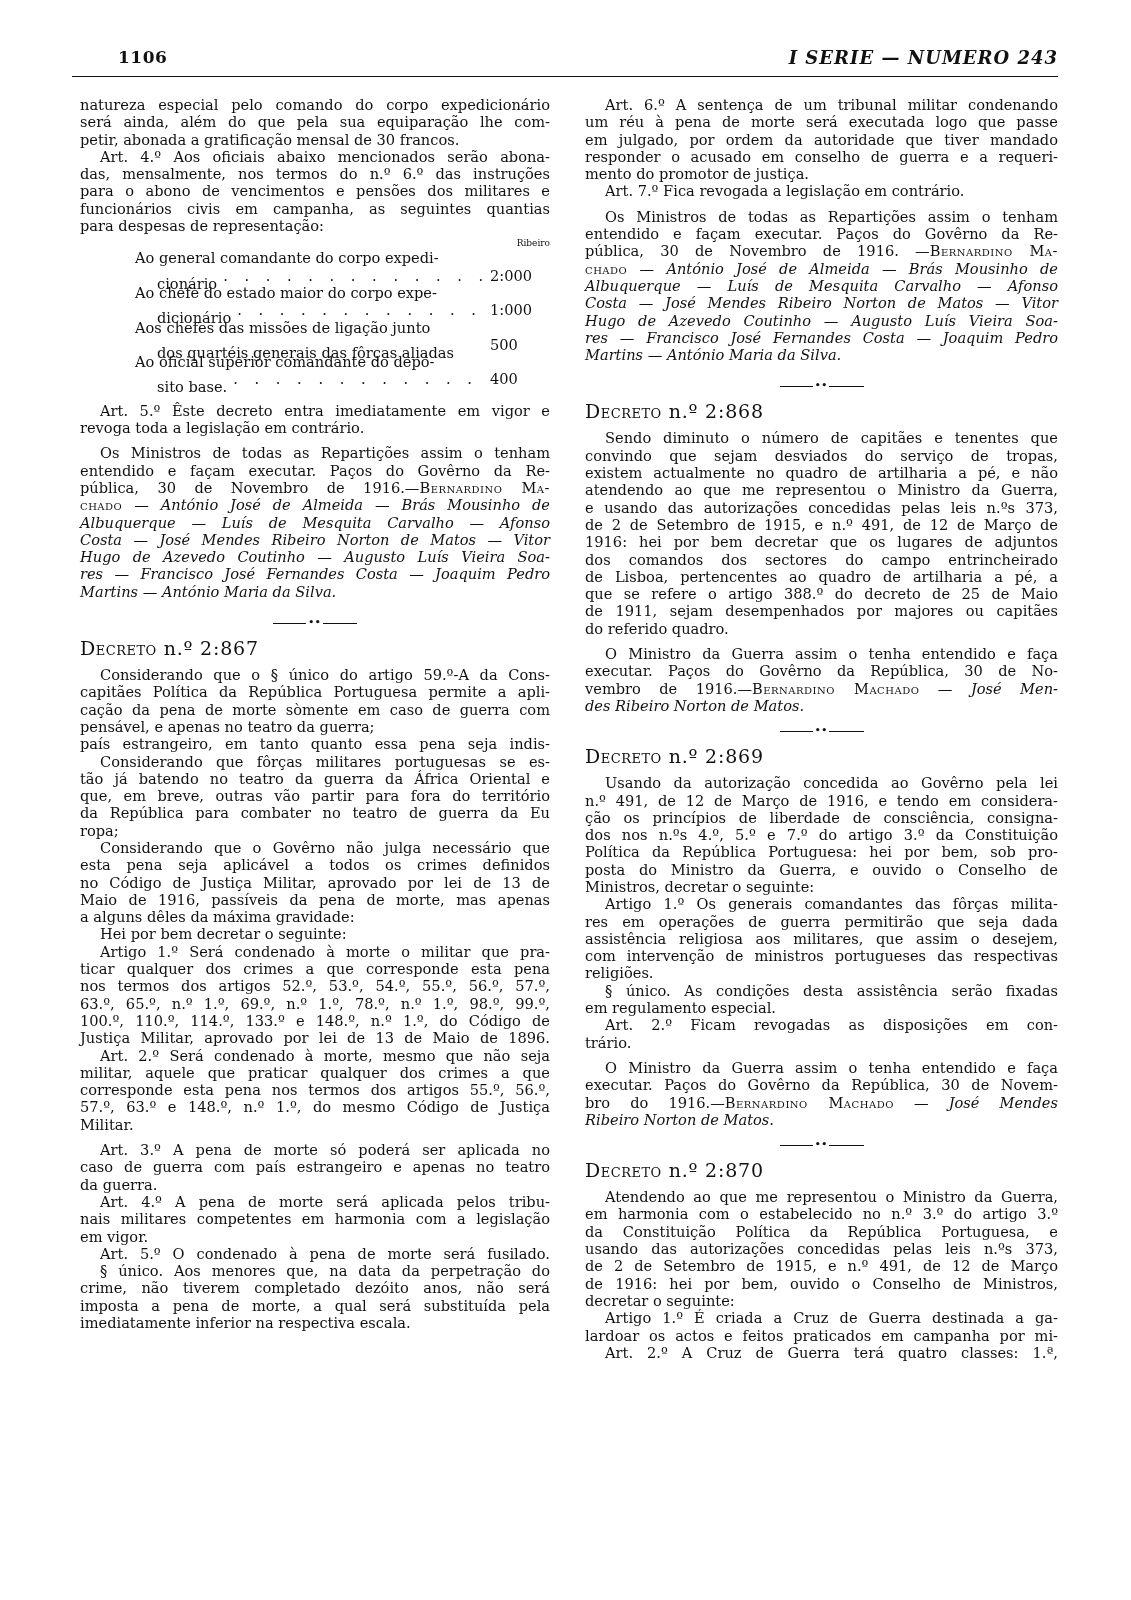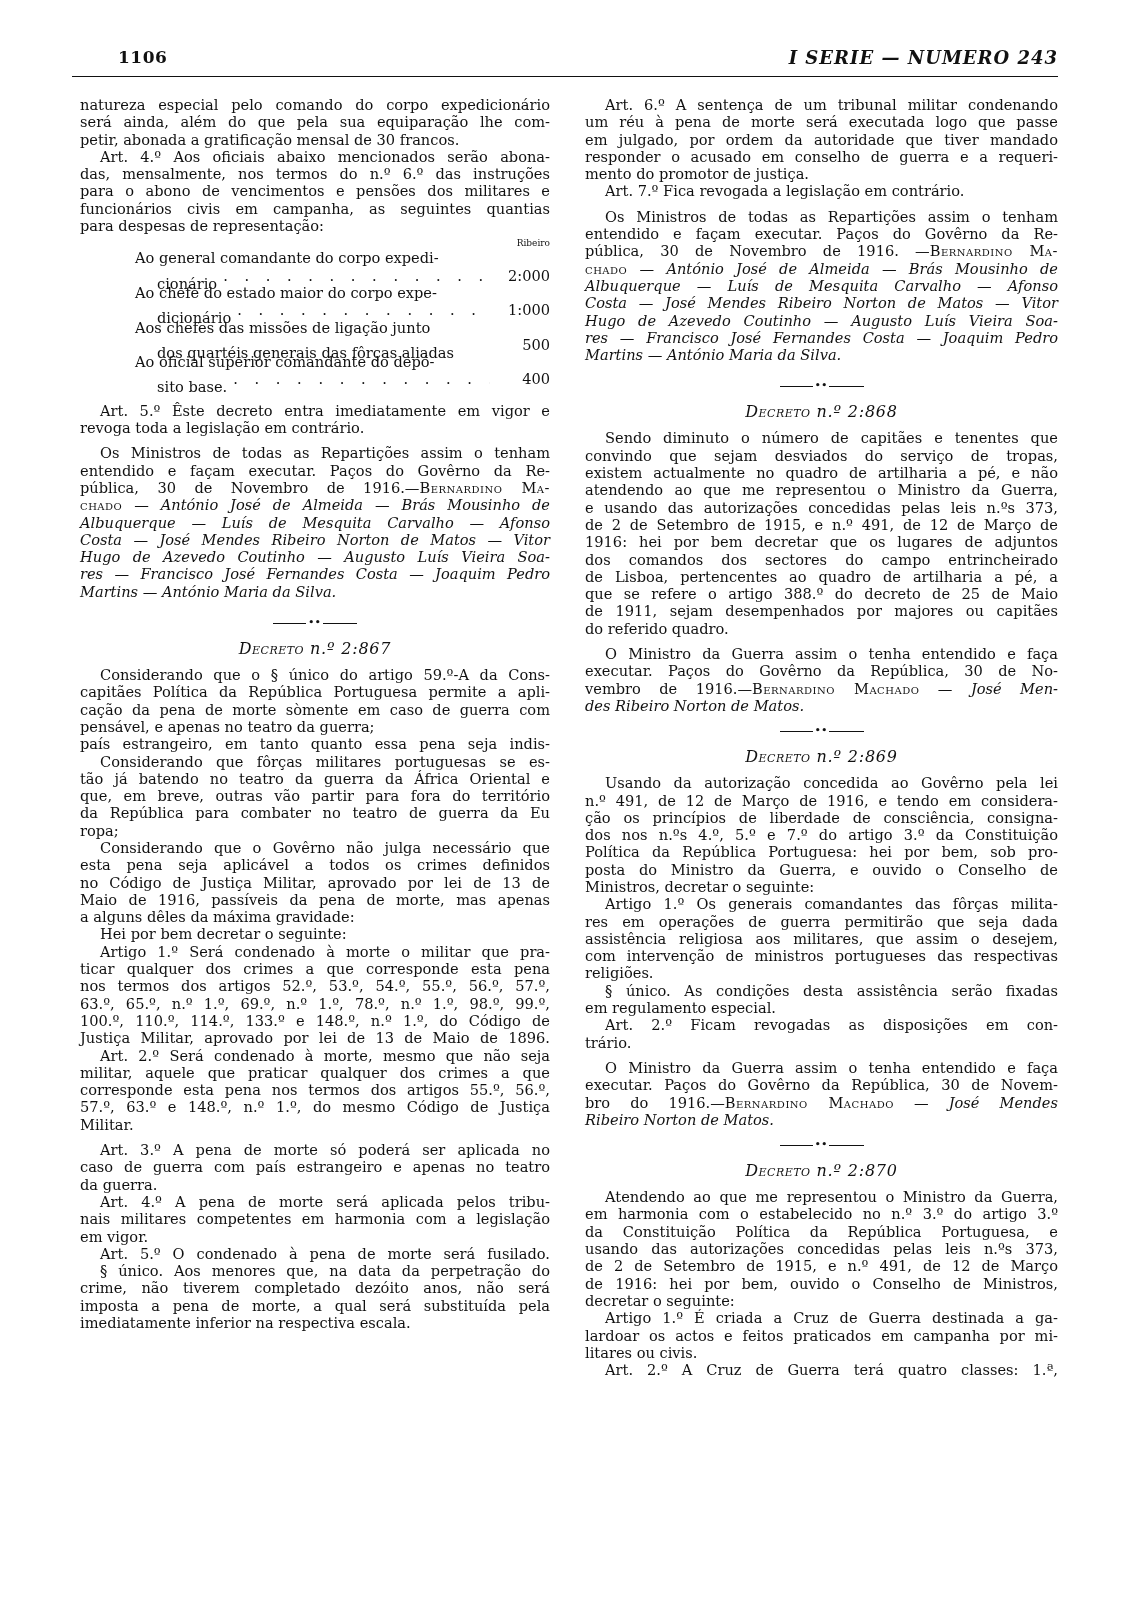--- a/index.html
+++ b/index.html
@@ -11,31 +11,31 @@
   .hdr-rule { position:absolute; left:72px; right:73px; top:76px; height:0; border-top:1.6px solid #111; }
   .col { position:absolute; top:96px; width:470px; font-size:14.6px; line-height:17.3px; }
   .col.left { left:80px; }
   .col.right { left:585px; width:473px; }
   .ln { display:block; white-space:nowrap; text-align:justify; text-align-last:justify; height:17.3px; overflow:visible; }
   .ln.last { text-align-last:left; }
   .ln.ind { padding-left:20px; }
   .gap { height:10px; }
   .sc { font-variant:small-caps; letter-spacing:0.5px; }
   .it { font-style:italic; }
-  .heading { display:block; text-align:center; font-size:16px; letter-spacing:0.8px; height:20px; margin:6px 0 6px 0;font-style:italic; }
+  .heading { display:block; text-align:left; font-size:19px; letter-spacing:0.8px; height:20px; margin:6px 0 6px 0; }
   .heading .sc { font-variant:small-caps; }
   .orn { display:block; height:20px; position:relative; margin:8px 0 6px 0; }
   .orn::before { content:""; position:absolute; left:50%; top:9px; width:84px; margin-left:-42px; border-top:1.5px solid #111; }
   .orn::after { content:"\2022\2022"; position:absolute; left:50%; top:0px; margin-left:-9px; font-size:11px; background:#fff; padding:0 2px; }
   .tab-wrap { padding-left:55px; }
   .tab-head { text-align:right; font-size:9px; height:12px; line-height:12px; padding-right:0; margin-top:-1px; }
   .tab-lab { flex:1; }
   .tab-lab.hang { padding-left:22px;margin-top:8px; }
   .tab-dots { flex:1; overflow:hidden; letter-spacing:6px; }
-  .tab-val { width:60px; text-align:right; }
+  .tab-val { width:60px; }
   .tab-line { display:flex; white-space:nowrap; height:17.3px; }
 </style>
 </head>
 <body>
 
 <div class="page">
   <div class="hdr-num">1106</div>
   <div class="hdr-serie">I SERIE — NUMERO 243</div>
   <div class="hdr-rule"></div>
 
@@ -237,17 +237,16 @@
     <div id="d2870">
         <span class="ln ind">Atendendo ao que me representou o Ministro da Guerra,</span>
         <span class="ln">em harmonia com o estabelecido no n.º 3.º do artigo 3.º</span>
         <span class="ln">da Constituição Política da República Portuguesa, e</span>
         <span class="ln">usando das autorizações concedidas pelas leis n.ºs 373,</span>
         <span class="ln">de 2 de Setembro de 1915, e n.º 491, de 12 de Março</span>
         <span class="ln">de 1916: hei por bem, ouvido o Conselho de Ministros,</span>
         <span class="ln last">decretar o seguinte:</span>
         <span class="ln ind">Artigo 1.º É criada a Cruz de Guerra destinada a ga-</span>
         <span class="ln">lardoar os actos e feitos praticados em campanha por mi-</span>
-        <span class="ln last">litares ou civis.</span>
         <span class="ln ind">Art. 2.º A Cruz de Guerra terá quatro classes: 1.ª,</span>
       </div>
   </div>
 </div>
 
 </body></html>

